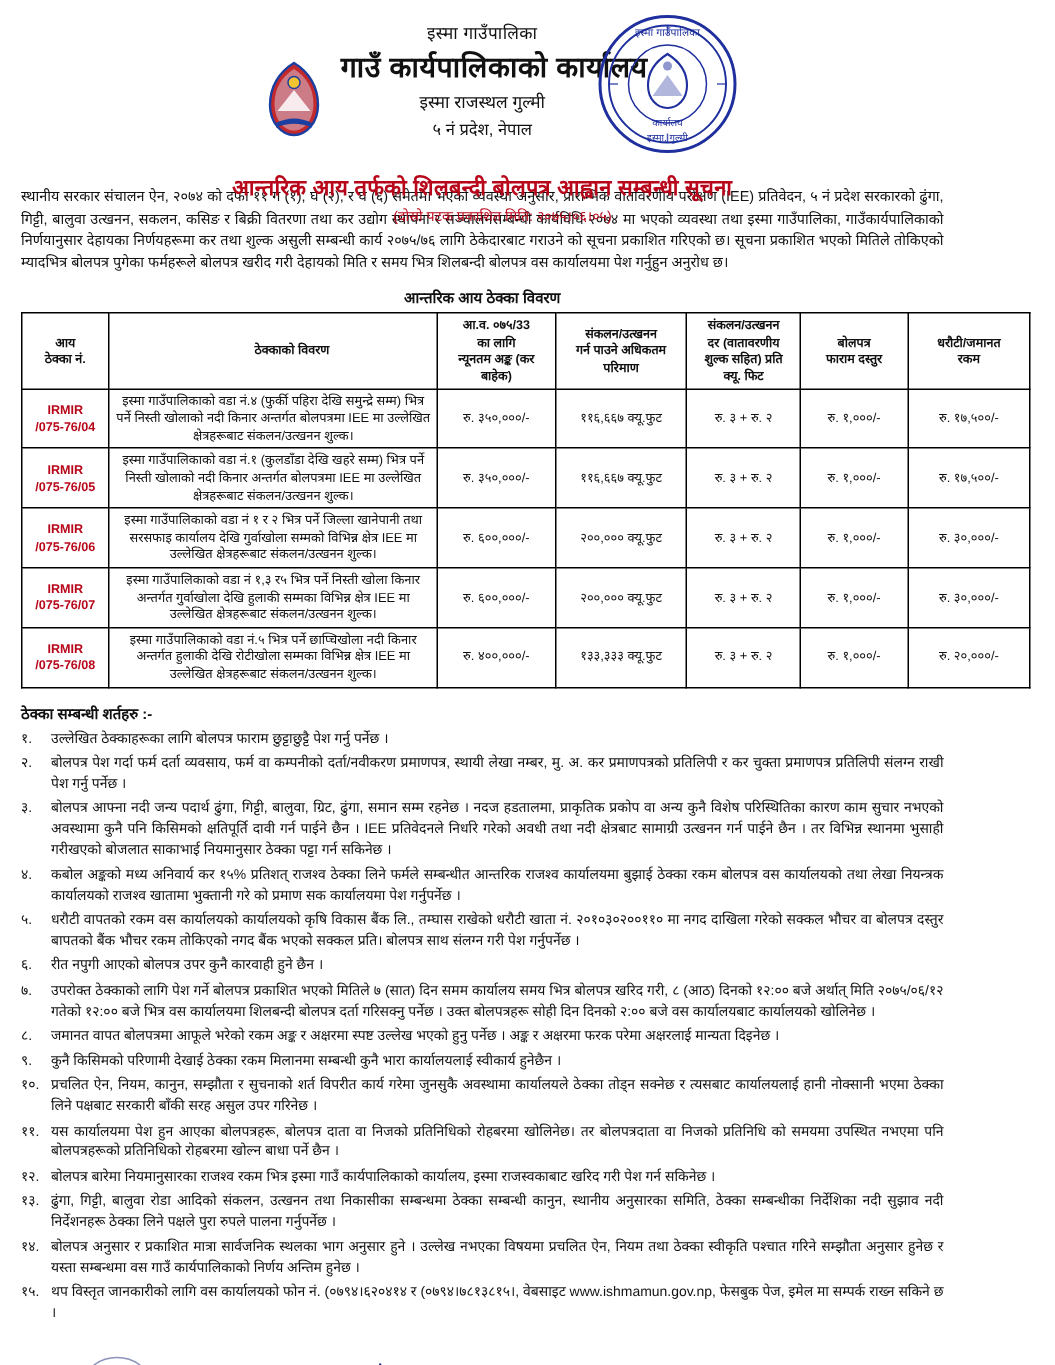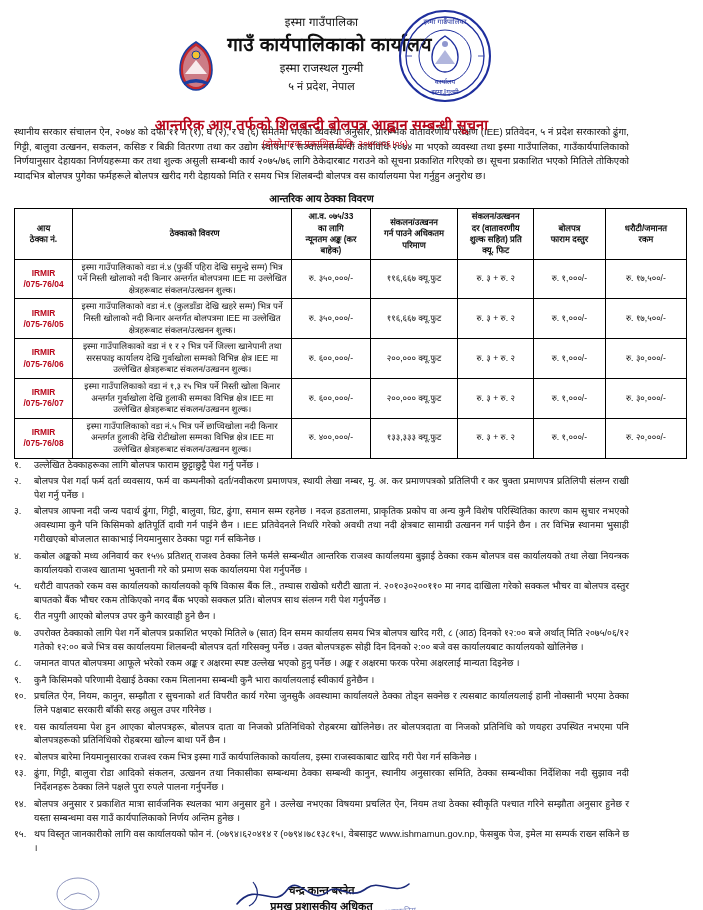--- a/index.html
+++ b/index.html
@@ -248,20 +248,21 @@
           <td class="desc c-col2">इस्मा गाउँपालिकाको वडा नं.५ भित्र पर्ने छाप्चिखोला नदी किनार अन्तर्गत हुलाकी देखि रोटीखोला सम्मका विभिन्न क्षेत्र IEE मा उल्लेखित क्षेत्रहरूबाट संकलन/उत्खनन शुल्क।</td>
           <td class="c-col3">रु. ४००,०००/-</td>
           <td class="c-col4">१३३,३३३ क्यू.फुट</td>
           <td class="c-col5">रु. ३ + रु. २</td>
           <td class="c-col6">रु. १,०००/-</td>
           <td class="c-col7">रु. २०,०००/-</td>
         </tr>
       </tbody>
   </table>
 
+  <div class="cond-title">ठेक्का सम्बन्धी शर्तहरु :-</div>
   <ol class="cond">
       <li>
         <span class="num">१.</span>
         <span class="txt">उल्लेखित ठेक्काहरूका लागि बोलपत्र फाराम छुट्टाछुट्टै पेश गर्नु पर्नेछ ।</span>
       </li>
       <li>
         <span class="num">२.</span>
         <span class="txt">बोलपत्र पेश गर्दा फर्म दर्ता व्यवसाय, फर्म वा कम्पनीको  दर्ता/नवीकरण प्रमाणपत्र, स्थायी लेखा नम्बर, मु. अ. कर प्रमाणपत्रको प्रतिलिपी र कर चुक्ता प्रमाणपत्र प्रतिलिपी संलग्न राखी पेश गर्नु पर्नेछ ।</span>
       </li>
       <li>
@@ -291,21 +292,21 @@
       <li>
         <span class="num">९.</span>
         <span class="txt">कुनै किसिमको परिणामी देखाई ठेक्का रकम मिलानमा सम्बन्धी कुनै भारा कार्यालयलाई स्वीकार्य हुनेछैन ।</span>
       </li>
       <li>
         <span class="num">१०.</span>
         <span class="txt">प्रचलित ऐन, नियम, कानुन, सम्झौता र सुचनाको शर्त विपरीत कार्य गरेमा जुनसुकै अवस्थामा कार्यालयले ठेक्का तोड्न सक्नेछ र त्यसबाट कार्यालयलाई हानी नोक्सानी भएमा ठेक्का लिने पक्षबाट सरकारी बाँकी सरह असुल उपर गरिनेछ ।</span>
       </li>
       <li>
         <span class="num">११.</span>
-        <span class="txt">यस कार्यालयमा पेश हुन आएका बोलपत्रहरू, बोलपत्र दाता वा निजको प्रतिनिधिको रोहबरमा खोलिनेछ। तर बोलपत्रदाता वा निजको प्रतिनिधि को णयहरा उपस्थित नभएमा पनि बोलपत्रहरूको प्रतिनिधिको रोहबरमा खोल्न बाधा पर्ने छैन ।</span>
+        <span class="txt">यस कार्यालयमा पेश हुन आएका बोलपत्रहरू, बोलपत्र दाता वा निजको प्रतिनिधिको रोहबरमा खोलिनेछ। तर बोलपत्रदाता वा निजको प्रतिनिधि को समयमा उपस्थित नभएमा पनि बोलपत्रहरूको प्रतिनिधिको रोहबरमा खोल्न बाधा पर्ने छैन ।</span>
       </li>
       <li>
         <span class="num">१२.</span>
         <span class="txt">बोलपत्र बारेमा नियमानुसारका राजश्व रकम भित्र इस्मा गाउँ कार्यपालिकाको कार्यालय, इस्मा राजस्वकाबाट खरिद गरी पेश गर्न सकिनेछ ।</span>
       </li>
       <li>
         <span class="num">१३.</span>
         <span class="txt">ढुंगा, गिट्टी, बालुवा रोडा आदिको संकलन, उत्खनन तथा निकासीका सम्बन्धमा ठेक्का सम्बन्धी कानुन, स्थानीय अनुसारका समिति, ठेक्का सम्बन्धीका निर्देशिका नदी सुझाव नदी निर्देशनहरू ठेक्का लिने पक्षले पुरा रुपले पालना गर्नुपर्नेछ ।</span>
       </li>
       <li>

